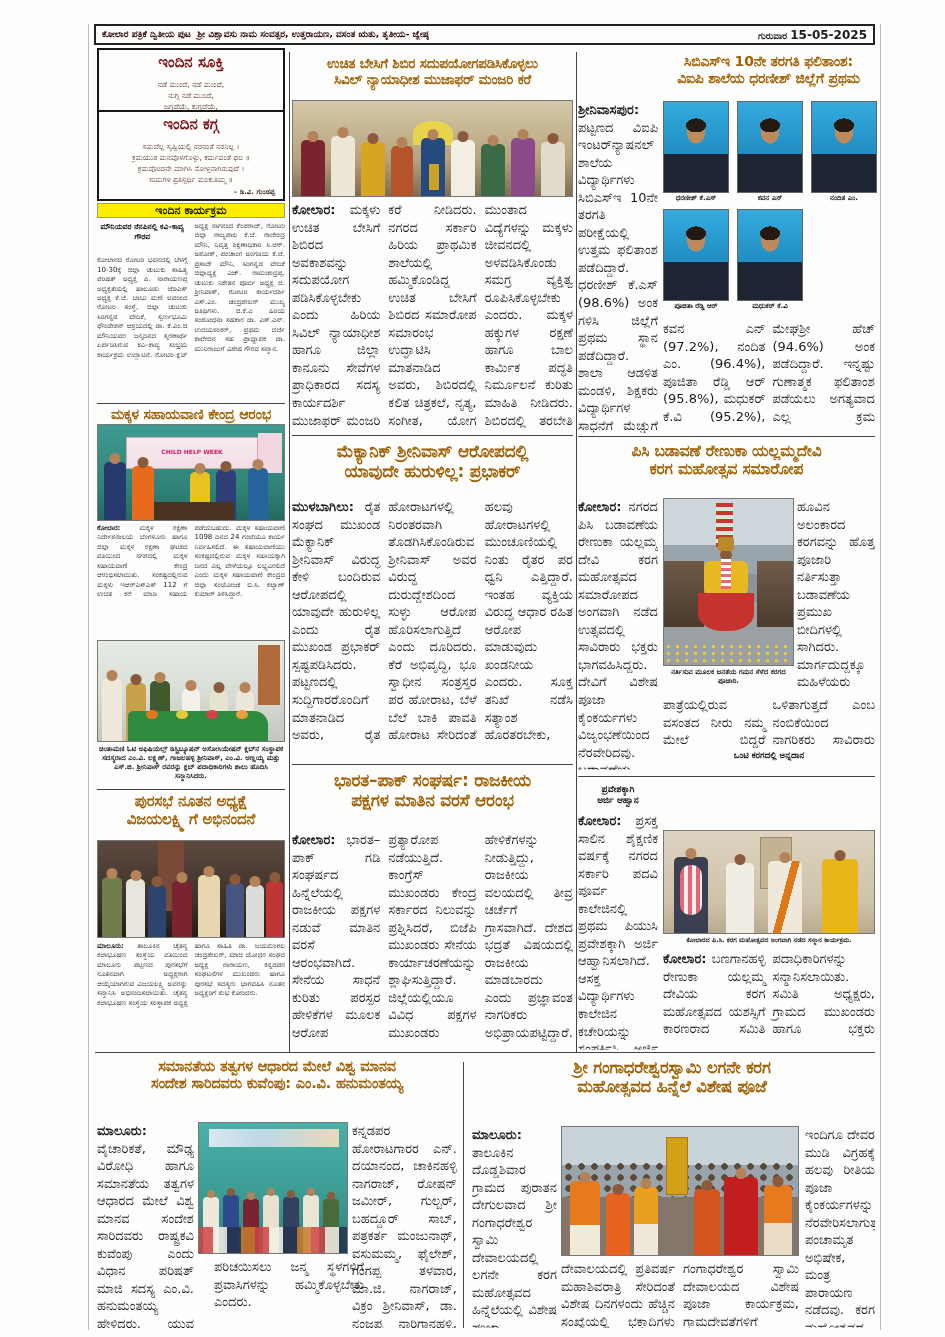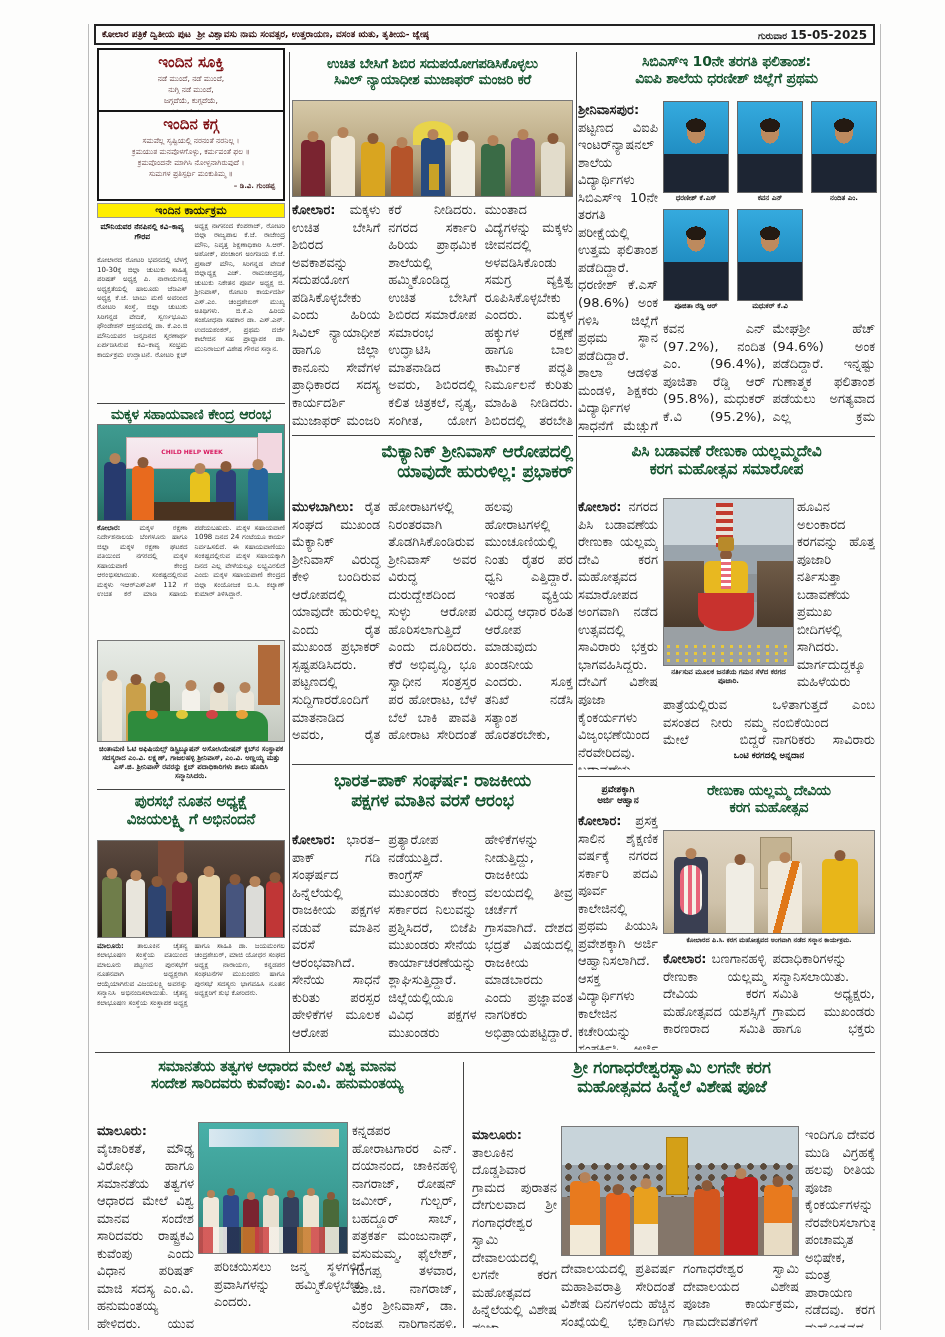--- a/index.html
+++ b/index.html
@@ -12,26 +12,26 @@
   .edge{position:absolute;background:#bbb;width:1px;}
   
   #masthead{left:94px;top:24px;width:781px;height:21px;border:2px solid #222;
             display:flex;align-items:center;justify-content:space-between;padding:0 6px;box-sizing:border-box;}
   #masthead .alm{font-size:9px;font-weight:700;color:#2d0a0a;white-space:nowrap;overflow:hidden;}
   #masthead .dt{font-size:9px;font-weight:700;color:#1a1a1a;white-space:nowrap;}
   #masthead .dt b{font-size:12px;}
   
   .box{border:2px solid #161616;box-sizing:border-box;text-align:center;overflow:hidden;}
   .boxtitle{font-size:15px;font-weight:700;color:#7e0f12;padding-top:3px;}
-  .poem{font-size:7.5px;line-height:1.45;color:#5e3a3a;margin-top:3px;}
+  .poem{font-size:7.5px;line-height:1.45;color:#5e3a3a;margin-top:9px;}
   .author{font-size:7px;font-weight:700;color:#4a2d2d;text-align:right;padding-right:8px;margin-top:2px;}
   .ybar{background:#ffee00;border:1px solid #999;box-sizing:border-box;text-align:center;
         font-size:11px;font-weight:700;color:#111;line-height:14px;}
   
-  .hl{font-weight:700;text-align:center;color:#14532d;line-height:1.18;letter-spacing:-0.2px;}
+  .hl{font-weight:700;text-align:center;color:#a16207;line-height:1.18;letter-spacing:-0.2px;}
   .sub{font-weight:700;text-align:center;color:#111;}
   
   .bt{font-size:13px;line-height:1.35;text-align:justify;overflow:hidden;color:#1c1c1c;}
   .c2{column-count:2;column-gap:7px;}
   .c3{column-count:3;column-gap:8px;}
   .dl{font-weight:700;}
   .cap{font-size:7px;font-weight:700;line-height:1.3;text-align:center;color:#222;overflow:hidden;}
   
   .photo{position:absolute;border:1px solid #777;overflow:hidden;box-sizing:border-box;background:#cfcabd;}
   .fig{position:absolute;bottom:0;border-radius:5px 5px 0 0;}
@@ -171,40 +171,40 @@
     <div class="fig" style="left:218px;width:24px;height:58px;background:#8a4a8a;"></div>
     <div class="fig sk2" style="left:248px;width:24px;height:54px;background:#e2dccb;"></div>
     <div style="position:absolute;left:136px;bottom:6px;width:10px;height:26px;background:#c9a227;"></div>
   </div>
 
   <div class="abs bt c3" style="left:292px;top:201px;width:281px;height:231px;">
     <span class="dl">ಕೋಲಾರ:</span> <span>ಮಕ್ಕಳು ಉಚಿತ ಬೇಸಿಗೆ ಶಿಬಿರದ ಅವಕಾಶವನ್ನು ಸದುಪಯೋಗ ಪಡಿಸಿಕೊಳ್ಳಬೇಕು ಎಂದು ಹಿರಿಯ ಸಿವಿಲ್ ನ್ಯಾಯಾಧೀಶ ಹಾಗೂ ಜಿಲ್ಲಾ ಕಾನೂನು ಸೇವೆಗಳ ಪ್ರಾಧಿಕಾರದ ಸದಸ್ಯ ಕಾರ್ಯದರ್ಶಿ ಮುಜಾಫರ್ ಮಂಜರಿ ಕರೆ ನೀಡಿದರು. ನಗರದ ಸರ್ಕಾರಿ ಹಿರಿಯ ಪ್ರಾಥಮಿಕ ಶಾಲೆಯಲ್ಲಿ ಹಮ್ಮಿಕೊಂಡಿದ್ದ ಉಚಿತ ಬೇಸಿಗೆ ಶಿಬಿರದ ಸಮಾರೋಪ ಸಮಾರಂಭ ಉದ್ಘಾಟಿಸಿ ಮಾತನಾಡಿದ ಅವರು, ಶಿಬಿರದಲ್ಲಿ ಕಲಿತ ಚಿತ್ರಕಲೆ, ನೃತ್ಯ, ಸಂಗೀತ, ಯೋಗ ಮುಂತಾದ ವಿದ್ಯೆಗಳನ್ನು ಮಕ್ಕಳು ಜೀವನದಲ್ಲಿ ಅಳವಡಿಸಿಕೊಂಡು ಸಮಗ್ರ ವ್ಯಕ್ತಿತ್ವ ರೂಪಿಸಿಕೊಳ್ಳಬೇಕು ಎಂದರು. ಮಕ್ಕಳ ಹಕ್ಕುಗಳ ರಕ್ಷಣೆ ಹಾಗೂ ಬಾಲ ಕಾರ್ಮಿಕ ಪದ್ಧತಿ ನಿರ್ಮೂಲನೆ ಕುರಿತು ಮಾಹಿತಿ ನೀಡಿದರು. ಶಿಬಿರದಲ್ಲಿ ತರಬೇತಿ ಪಡೆದ ಮಕ್ಕಳು ವಿವಿಧ ಸಾಂಸ್ಕೃತಿಕ ಕಾರ್ಯಕ್ರಮಗಳನ್ನು ಪ್ರದರ್ಶಿಸಿ ಗಮನ ಸೆಳೆದರು. ಕಾರ್ಯಕ್ರಮದಲ್ಲಿ ವಕೀಲರ ಸಂಘದ ಅಧ್ಯಕ್ಷರು, ಶಾಲಾ ಮುಖ್ಯ ಶಿಕ್ಷಕರು, ಶಿಕ್ಷಕ ವೃಂದ, ಪೋಷಕರು ಹಾಗೂ ನೂರಾರು ಮಕ್ಕಳು ಭಾಗವಹಿಸಿದ್ದರು. ಶಿಬಿರಾರ್ಥಿಗಳಿಗೆ ಪ್ರಮಾಣ ಪತ್ರ ಹಾಗೂ ಬಹುಮಾನ ವಿತರಿಸಲಾಯಿತು.</span>
   </div>
 
   <div class="rule hrule" style="left:292px;top:435px;width:281px;"></div>
-  <div class="abs hl" style="left:292px;top:441px;width:281px;font-size:17px;text-align:right;">
+  <div class="abs hl" style="left:292px;top:441px;width:281px;font-size:17px;">
     <div>ಮೆಕ್ಯಾನಿಕ್ ಶ್ರೀನಿವಾಸ್ ಆರೋಪದಲ್ಲಿ</div>
       <div>ಯಾವುದೇ ಹುರುಳಿಲ್ಲ: ಪ್ರಭಾಕರ್</div>
   </div>
 
   <div class="abs bt c3" style="left:292px;top:498px;width:281px;height:262px;">
     <span class="dl">ಮುಳಬಾಗಿಲು:</span> <span>ರೈತ ಸಂಘದ ಮುಖಂಡ ಮೆಕ್ಯಾನಿಕ್ ಶ್ರೀನಿವಾಸ್ ವಿರುದ್ಧ ಕೇಳಿ ಬಂದಿರುವ ಆರೋಪದಲ್ಲಿ ಯಾವುದೇ ಹುರುಳಿಲ್ಲ ಎಂದು ರೈತ ಮುಖಂಡ ಪ್ರಭಾಕರ್ ಸ್ಪಷ್ಟಪಡಿಸಿದರು. ಪಟ್ಟಣದಲ್ಲಿ ಸುದ್ದಿಗಾರರೊಂದಿಗೆ ಮಾತನಾಡಿದ ಅವರು, ರೈತ ಹೋರಾಟಗಳಲ್ಲಿ ನಿರಂತರವಾಗಿ ತೊಡಗಿಸಿಕೊಂಡಿರುವ ಶ್ರೀನಿವಾಸ್ ಅವರ ವಿರುದ್ಧ ದುರುದ್ದೇಶದಿಂದ ಸುಳ್ಳು ಆರೋಪ ಹೊರಿಸಲಾಗುತ್ತಿದೆ ಎಂದು ದೂರಿದರು. ಕೆರೆ ಅಭಿವೃದ್ಧಿ, ಭೂ ಸ್ವಾಧೀನ ಸಂತ್ರಸ್ತರ ಪರ ಹೋರಾಟ, ಬೆಳೆ ಬೆಲೆ ಬಾಕಿ ಪಾವತಿ ಹೋರಾಟ ಸೇರಿದಂತೆ ಹಲವು ಹೋರಾಟಗಳಲ್ಲಿ ಮುಂಚೂಣಿಯಲ್ಲಿ ನಿಂತು ರೈತರ ಪರ ಧ್ವನಿ ಎತ್ತಿದ್ದಾರೆ. ಇಂತಹ ವ್ಯಕ್ತಿಯ ವಿರುದ್ಧ ಆಧಾರ ರಹಿತ ಆರೋಪ ಮಾಡುವುದು ಖಂಡನೀಯ ಎಂದರು. ಸೂಕ್ತ ತನಿಖೆ ನಡೆಸಿ ಸತ್ಯಾಂಶ ಹೊರತರಬೇಕು, ಇಲ್ಲದಿದ್ದರೆ ಹೋರಾಟ ಅನಿವಾರ್ಯ ಎಂದು ಎಚ್ಚರಿಸಿದರು. ಈ ವೇಳೆ ರೈತ ಮುಖಂಡರಾದ ನಾರಾಯಣಸ್ವಾಮಿ, ವೆಂಕಟೇಶಪ್ಪ, ಮುನಿಯಪ್ಪ, ಗೌರವ ಸದಸ್ಯರು ಮತ್ತಿತರರು ಉಪಸ್ಥಿತರಿದ್ದರು.</span>
   </div>
 
   <div class="rule hrule" style="left:292px;top:764px;width:281px;"></div>
   <div class="abs hl" style="left:292px;top:770px;width:281px;font-size:17px;">
     <div>ಭಾರತ–ಪಾಕ್ ಸಂಘರ್ಷ: ರಾಜಕೀಯ</div>
       <div>ಪಕ್ಷಗಳ ಮಾತಿನ ವರಸೆ ಆರಂಭ</div>
   </div>
 
   <div class="abs bt c3" style="left:292px;top:831px;width:281px;height:219px;">
     <span class="dl">ಕೋಲಾರ:</span> <span>ಭಾರತ–ಪಾಕ್ ಗಡಿ ಸಂಘರ್ಷದ ಹಿನ್ನೆಲೆಯಲ್ಲಿ ರಾಜಕೀಯ ಪಕ್ಷಗಳ ನಡುವೆ ಮಾತಿನ ವರಸೆ ಆರಂಭವಾಗಿದೆ. ಸೇನೆಯ ಸಾಧನೆ ಕುರಿತು ಪರಸ್ಪರ ಹೇಳಿಕೆಗಳ ಮೂಲಕ ಆರೋಪ ಪ್ರತ್ಯಾರೋಪ ನಡೆಯುತ್ತಿದೆ. ಕಾಂಗ್ರೆಸ್ ಮುಖಂಡರು ಕೇಂದ್ರ ಸರ್ಕಾರದ ನಿಲುವನ್ನು ಪ್ರಶ್ನಿಸಿದರೆ, ಬಿಜೆಪಿ ಮುಖಂಡರು ಸೇನೆಯ ಕಾರ್ಯಾಚರಣೆಯನ್ನು ಶ್ಲಾಘಿಸುತ್ತಿದ್ದಾರೆ. ಜಿಲ್ಲೆಯಲ್ಲಿಯೂ ವಿವಿಧ ಪಕ್ಷಗಳ ಮುಖಂಡರು ಹೇಳಿಕೆಗಳನ್ನು ನೀಡುತ್ತಿದ್ದು, ರಾಜಕೀಯ ವಲಯದಲ್ಲಿ ತೀವ್ರ ಚರ್ಚೆಗೆ ಗ್ರಾಸವಾಗಿದೆ. ದೇಶದ ಭದ್ರತೆ ವಿಷಯದಲ್ಲಿ ರಾಜಕೀಯ ಮಾಡಬಾರದು ಎಂದು ಪ್ರಜ್ಞಾವಂತ ನಾಗರಿಕರು ಅಭಿಪ್ರಾಯಪಟ್ಟಿದ್ದಾರೆ. ಸೈನಿಕರ ತ್ಯಾಗ ಬಲಿದಾನವನ್ನು ಸ್ಮರಿಸಿ ಎಲ್ಲ ಪಕ್ಷಗಳು ಒಗ್ಗಟ್ಟು ಪ್ರದರ್ಶಿಸಬೇಕು ಎಂಬ ಒತ್ತಾಯ ಸಾರ್ವಜನಿಕ ವಲಯದಿಂದ ಕೇಳಿ ಬಂದಿದೆ.</span>
   </div>
 
-  <div class="abs hl" style="left:578px;top:53px;width:297px;font-size:14px;">
+  <div class="abs hl" style="left:578px;top:53px;width:297px;font-size:14px;padding-left:42px;">
     <div>ಸಿಬಿಎಸ್ಇ 10ನೇ ತರಗತಿ ಫಲಿತಾಂಶ:</div>
       <div>ವಿಐಪಿ ಶಾಲೆಯ ಧರಣೀಶ್ ಜಿಲ್ಲೆಗೆ ಪ್ರಥಮ</div>
   </div>
 
   <div class="abs bt" style="left:578px;top:101px;width:80px;height:332px;">
     <span class="dl">ಶ್ರೀನಿವಾಸಪುರ:</span> <span>ಪಟ್ಟಣದ ವಿಐಪಿ ಇಂಟರ್‌ನ್ಯಾಷನಲ್ ಶಾಲೆಯ ವಿದ್ಯಾರ್ಥಿಗಳು ಸಿಬಿಎಸ್ಇ 10ನೇ ತರಗತಿ ಪರೀಕ್ಷೆಯಲ್ಲಿ ಉತ್ತಮ ಫಲಿತಾಂಶ ಪಡೆದಿದ್ದಾರೆ. ಧರಣೀಶ್ ಕೆ.ಎಸ್ (98.6%) ಅಂಕ ಗಳಿಸಿ ಜಿಲ್ಲೆಗೆ ಪ್ರಥಮ ಸ್ಥಾನ ಪಡೆದಿದ್ದಾರೆ. ಶಾಲಾ ಆಡಳಿತ ಮಂಡಳಿ, ಶಿಕ್ಷಕರು ವಿದ್ಯಾರ್ಥಿಗಳ ಸಾಧನೆಗೆ ಮೆಚ್ಚುಗೆ ವ್ಯಕ್ತಪಡಿಸಿದ್ದಾರೆ.</span>
     <span>ಕವನ ಎನ್ (97.2%), ನಂದಿತ ಎಂ. (96.4%), ಪೂಜಿತಾ ರೆಡ್ಡಿ ಆರ್ (95.8%), ಮಧುಕರ್ ಕೆ.ವಿ (95.2%), ಮೇಘಶ್ರೀ ಹೆಚ್ (94.6%) ಅಂಕ ಪಡೆದಿದ್ದಾರೆ. ಇನ್ನಷ್ಟು ಗುಣಾತ್ಮಕ ಫಲಿತಾಂಶ ಪಡೆಯಲು ಅಗತ್ಯವಾದ ಎಲ್ಲ ಕ್ರಮ ಕೈಗೊಳ್ಳಲಾಗುವುದು. ಗ್ರಾಮೀಣ ಪ್ರದೇಶದ ವಿದ್ಯಾರ್ಥಿಗಳ ಶೈಕ್ಷಣಿಕ ಪ್ರಗತಿಗೆ ಪೂರಕವಾದ ಯೋಜನೆಗಳನ್ನು ಶಾಲೆ ರೂಪಿಸಿದೆ ಎಂದು ಪ್ರಾಂಶುಪಾಲರು ತಿಳಿಸಿದರು.</span>
   </div>
 
   <div class="stu" style="left:663px;top:101px;">
@@ -269,24 +269,20 @@
   <div class="rule hrule" style="left:578px;top:776px;width:297px;"></div>
 
   <div class="abs sub" style="left:578px;top:784px;width:80px;font-size:9px;">
     <div>ಪ್ರವೇಶಕ್ಕಾಗಿ</div>
       <div>ಅರ್ಜಿ ಆಹ್ವಾನ</div>
   </div>
   <div class="abs bt" style="left:578px;top:812px;width:80px;height:238px;">
     <span class="dl">ಕೋಲಾರ:</span> <span>ಪ್ರಸಕ್ತ ಸಾಲಿನ ಶೈಕ್ಷಣಿಕ ವರ್ಷಕ್ಕೆ ನಗರದ ಸರ್ಕಾರಿ ಪದವಿ ಪೂರ್ವ ಕಾಲೇಜಿನಲ್ಲಿ ಪ್ರಥಮ ಪಿಯುಸಿ ಪ್ರವೇಶಕ್ಕಾಗಿ ಅರ್ಜಿ ಆಹ್ವಾನಿಸಲಾಗಿದೆ. ಆಸಕ್ತ ವಿದ್ಯಾರ್ಥಿಗಳು ಕಾಲೇಜಿನ ಕಚೇರಿಯನ್ನು ಸಂಪರ್ಕಿಸಿ ಅರ್ಜಿ ಸಲ್ಲಿಸಬಹುದು ಎಂದು ಪ್ರಾಂಶುಪಾಲರು ತಿಳಿಸಿದ್ದಾರೆ. ಕಲಾ, ವಾಣಿಜ್ಯ ಹಾಗೂ ವಿಜ್ಞಾನ ವಿಭಾಗಗಳಲ್ಲಿ ಸೀಟುಗಳು ಲಭ್ಯವಿದ್ದು, ಪ್ರತಿಭಾವಂತ ಗ್ರಾಮೀಣ ವಿದ್ಯಾರ್ಥಿಗಳಿಗೆ ವಿದ್ಯಾರ್ಥಿ ವೇತನದ ಸೌಲಭ್ಯವೂ ದೊರೆಯಲಿದೆ. ಹೆಚ್ಚಿನ ಮಾಹಿತಿಗೆ ಕಾಲೇಜಿನ ಕಚೇರಿ ಸಂಪರ್ಕಿಸಬಹುದು.</span>
   </div>
 
-  <div class="abs hl" style="left:663px;top:782px;width:212px;font-size:14px;">
-    <div>ರೇಣುಕಾ ಯಲ್ಲಮ್ಮ ದೇವಿಯ</div>
-      <div>ಕರಗ ಮಹೋತ್ಸವ</div>
-  </div>
 
   <div class="photo" style="left:663px;top:830px;width:212px;height:104px;background:linear-gradient(180deg,#ded3c0,#cfc2aa 70%,#b8aa8e);">
     <div style="position:absolute;left:96px;top:6px;width:30px;height:50px;background:#c4b392;border:1px solid #9a8a6a;"></div>
     <div class="fig" style="left:10px;width:34px;height:76px;background:#3a3f52;"></div>
     <div style="position:absolute;left:16px;bottom:18px;width:22px;height:50px;border-radius:10px;background:repeating-linear-gradient(90deg,#e8637a 0 4px,#f5f0e8 4px 8px);"></div>
     <div class="fig sk2" style="left:62px;width:28px;height:70px;background:#f0ede4;"></div>
     <div class="fig" style="left:104px;width:34px;height:72px;background:linear-gradient(105deg,#efe9dc 45%,#e07818 45% 60%,#efe9dc 60%);"></div>
     <div class="fig sk2" style="left:158px;width:36px;height:74px;background:#e8b619;"></div>
   </div>
   <div class="abs cap" style="left:663px;top:936px;width:212px;height:12px;font-size:6.5px;">ಕೋಲಾರದ ಪಿ.ಸಿ. ಕರಗ ಮಹೋತ್ಸವದ ಅಂಗವಾಗಿ ನಡೆದ ಸನ್ಮಾನ ಕಾರ್ಯಕ್ರಮ.</div>

